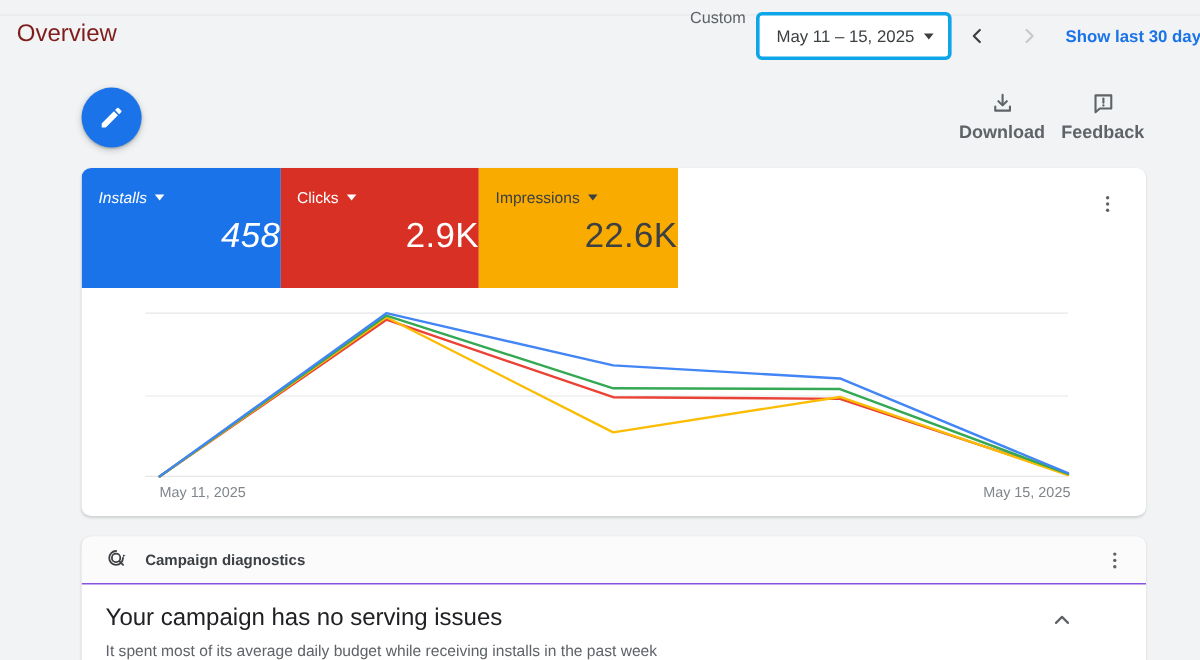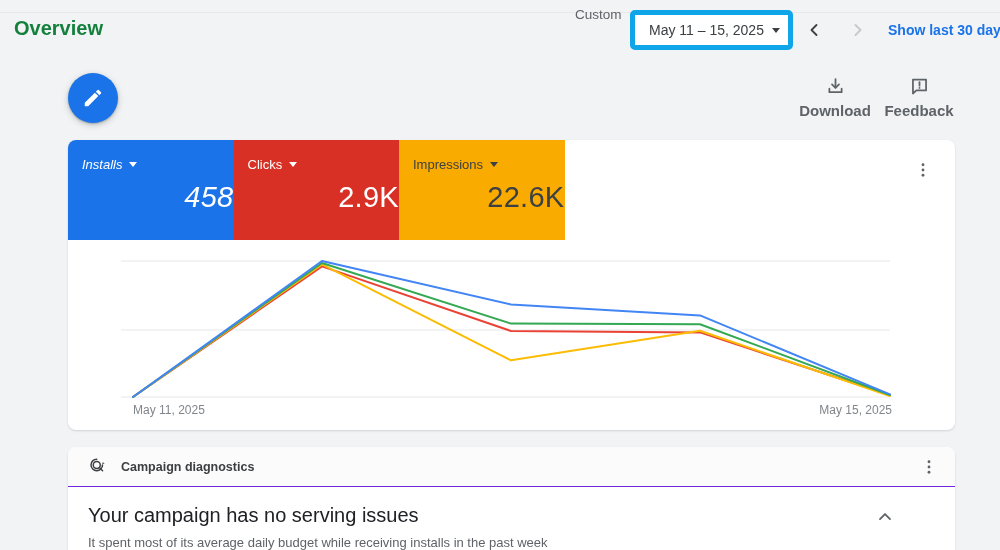--- a/index.html
+++ b/index.html
@@ -6,25 +6,25 @@
   body{
     width:1000px;height:550px;overflow:hidden;position:relative;
     background:#f1f3f4;
     font-family:"Liberation Sans","DejaVu Sans",sans-serif;
     -webkit-font-smoothing:antialiased;
   }
   .abs{position:absolute;}
   .top-rule{left:0;top:12px;width:1000px;height:1px;background:#e6e8ea;}
 
   
-  .page-title{left:14px;top:17px;font-size:20px;color:#15803d;font-weight:700;}
+  .page-title{left:14px;top:17px;font-size:20px;color:#7f1d1d;font-weight:400;}
   .custom-label{left:575px;top:7px;font-size:13.5px;color:#5f6368;}
   .date-box{
     left:630px;top:10px;width:163px;height:40px;background:#fff;
-    border:5px solid #0ea5e9;border-radius:5px;box-sizing:border-box;
+    border:3px solid #0ea5e9;border-radius:5px;box-sizing:border-box;
     display:flex;align-items:center;padding:0 14px;cursor:pointer;
   }
   .date-box-text{font-size:14px;color:#3c4043;flex:1;white-space:nowrap;}
   .caret{width:0;height:0;border-left:4.5px solid transparent;border-right:4.5px solid transparent;border-top:5px solid currentColor;display:inline-block;}
   .date-caret{color:#3c4043;margin-left:8px;}
   .nav-chev{top:18px;width:24px;height:24px;display:flex;align-items:center;justify-content:center;cursor:pointer;}
   .chev-prev{left:802px;color:#3c4043;}
   .chev-next{left:846px;color:#c6c9cc;}
   .show-last{left:888px;top:22px;font-size:14px;font-weight:700;color:#1a73e8;cursor:pointer;text-decoration:none;white-space:nowrap;}
 

